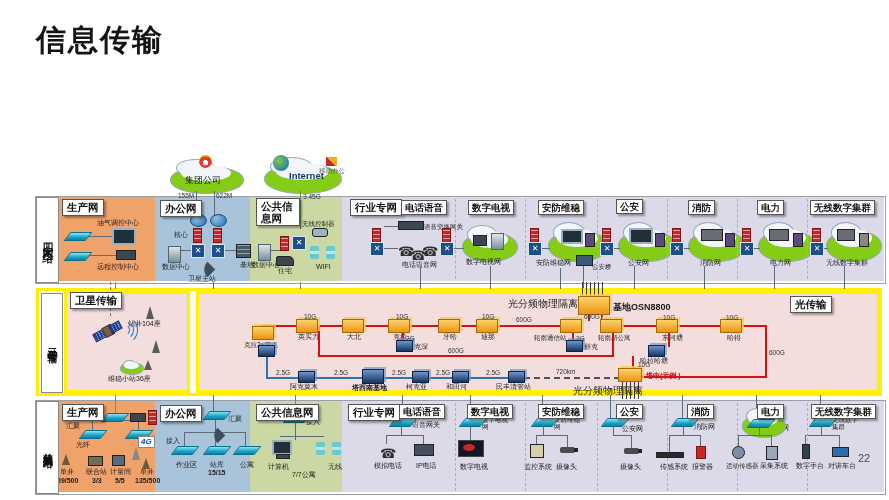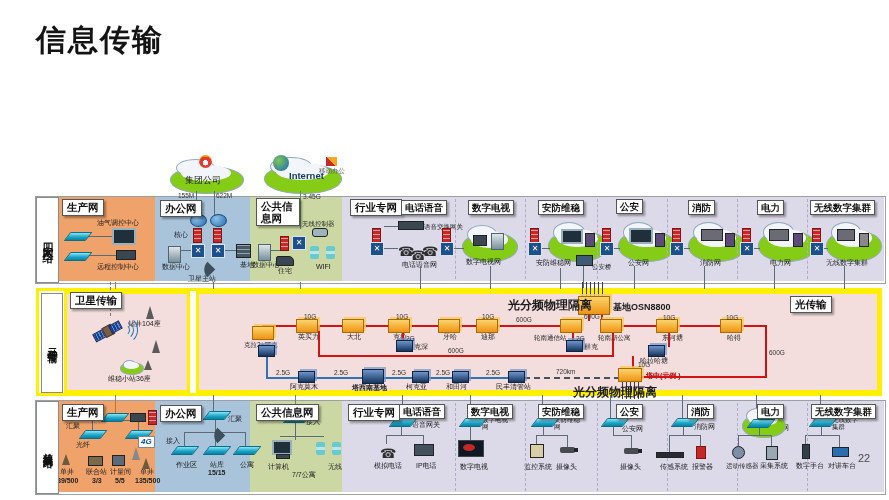--- a/index.html
+++ b/index.html
@@ -70,21 +70,21 @@
   .hatch{position:absolute;background:repeating-linear-gradient(90deg,#3a3a3a 0 1px,transparent 1px 4px);z-index:2;}
   
   .lh{position:absolute;height:1px;background:#5c6b75;z-index:1;}
   .lv{position:absolute;width:1px;background:#5c6b75;z-index:1;}
   .rl{position:absolute;background:#d01414;z-index:2;}
   .bl{position:absolute;background:#2e74b5;z-index:2;}
   .bldash{position:absolute;border-top:2px dashed #46525c;z-index:2;}
   .dashv{position:absolute;width:0;border-left:1px dashed #777;z-index:2;}
   .sep{position:absolute;width:0;border-left:1px dashed #b3abc6;z-index:2;}
   .bw{position:absolute;font-size:6.5px;color:#333;white-space:nowrap;z-index:5;}
-  .iso{position:absolute;font-size:12px;font-weight:bold;color:#1c1c1c;white-space:nowrap;z-index:5;}
+  .iso{position:absolute;font-size:10px;font-weight:normal;color:#1c1c1c;white-space:nowrap;z-index:5;}
   .rednm{color:#c00000;font-weight:bold;}
   .wm{position:absolute;left:536px;top:450px;font-size:31px;font-weight:bold;color:#8c8c8c;opacity:.8;
       letter-spacing:1px;text-shadow:1px 1px 0 rgba(255,255,255,.8);z-index:9;}
   .pgnum{position:absolute;left:858px;top:452px;font-size:11px;color:#4a4a4a;z-index:9;}
   .netlbl{position:absolute;font-size:7px;color:#1c1c1c;white-space:nowrap;z-index:4;text-align:center;}
 </style>
 </head>
 <body>
 
 <div class="slide">

